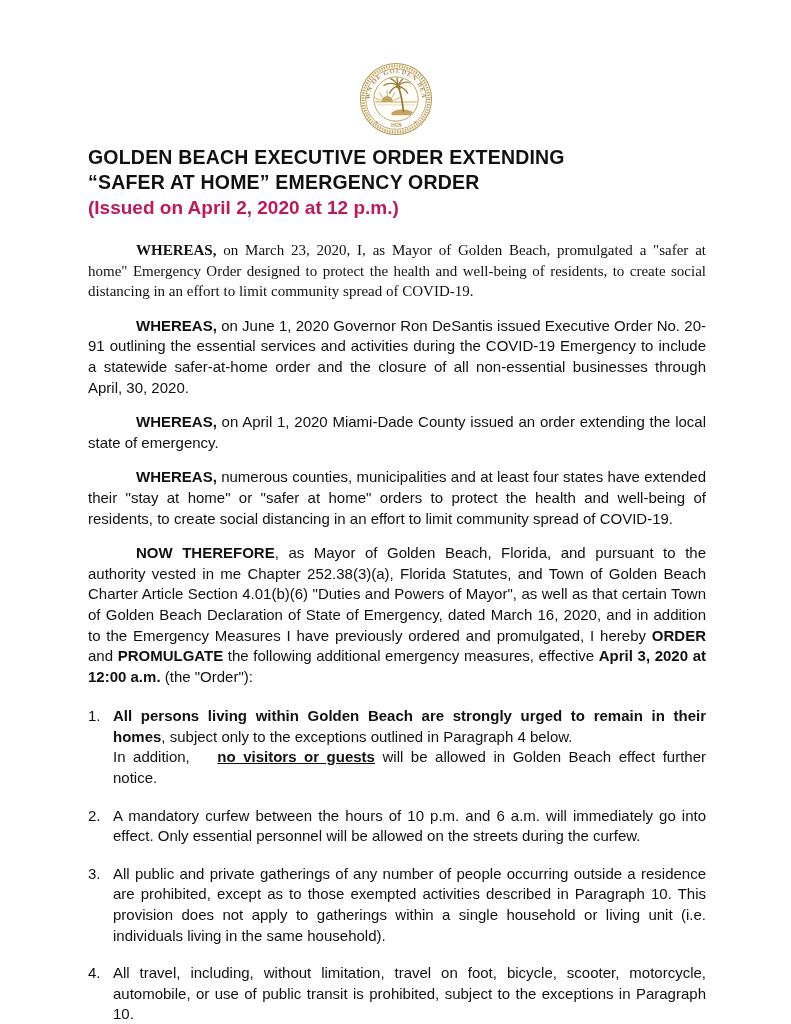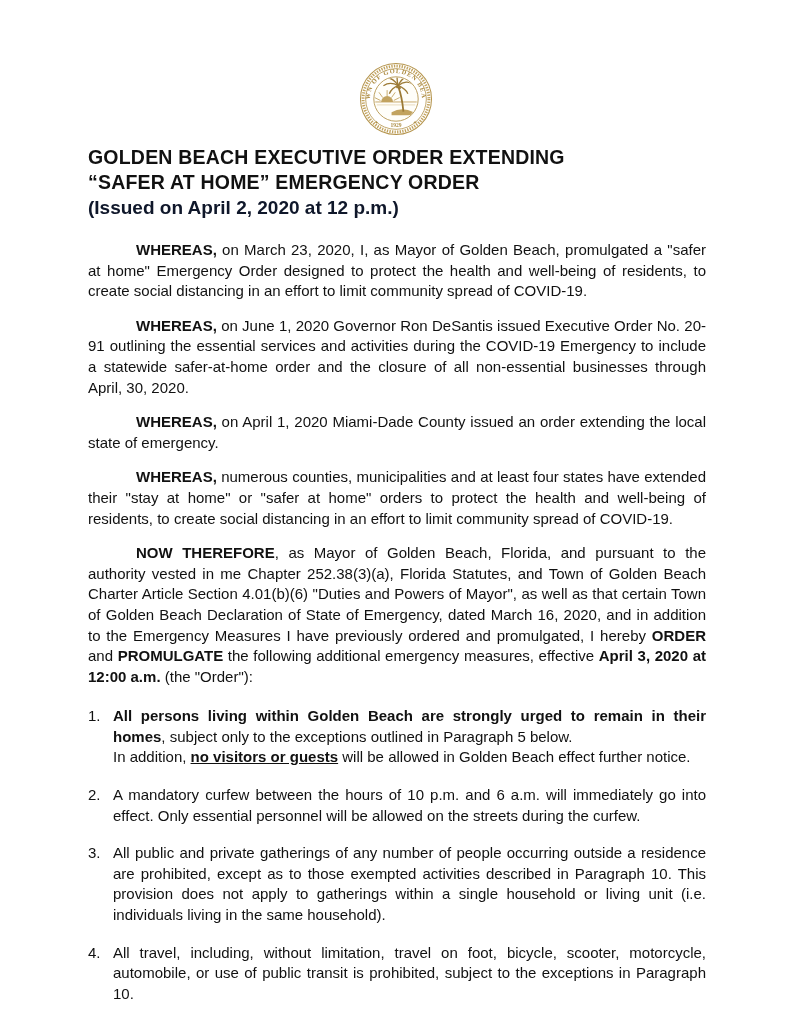--- a/index.html
+++ b/index.html
@@ -12,28 +12,28 @@
     overflow:hidden;
   }
   .seal-wrap{display:flex;justify-content:center;padding-top:62px;}
   svg.seal{width:74px;height:74px;display:block;}
   .content{padding:0 85px 0 88px;}
   .title-block{text-align:left;margin-top:9px;}
   .title-line{font-size:19.5px;font-weight:bold;line-height:25px;letter-spacing:.2px;}
   .issued{font-size:19px;font-weight:bold;line-height:25px;}
   .body-text{margin-top:20px;font-size:15px;line-height:20.6px;}
   .para{text-align:justify;text-indent:48px;margin:14px 0 0;}
-  .para:first-child{margin-top:8px;}
+  .para:first-child{margin-top:8px;font-family:Liberation Serif, serif;}
   .items{margin-top:19px;}
   .item{display:flex;margin-top:17px;}
   .item:first-child{margin-top:0;}
   .item-num{width:25px;flex:none;}
   .item-body{flex:1;text-align:justify;}
   .seg-b{font-weight:bold;}
-  .seg-u{font-weight:bold;text-decoration:underline;}
+  .seg-u{font-weight:bold;text-decoration:underline;margin-left:20px;}
 </style>
 </head>
 <body>
 
 <div class="page">
 
   <div class="seal-wrap">
     <svg class="seal" viewBox="0 0 100 100">
       <defs>
         <path id="arcTop" d="M 15,50 A 35,35 0 1 1 85,50" fill="none"></path>
@@ -86,34 +86,34 @@
 
       <text x="50" y="87.5" font-size="7.5" font-weight="bold" fill="#AD8C42" text-anchor="middle" font-family="Liberation Serif, serif">1929</text>
     </svg>
   </div>
 
   <div class="content">
 
     <div class="title-block">
       <div class="title-line">GOLDEN BEACH EXECUTIVE ORDER EXTENDING</div>
       <div class="title-line">“SAFER AT HOME” EMERGENCY ORDER</div>
-      <div class="issued" style="color: #0f172a;">(Issued on April 2, 2020 at 12 p.m.)</div>
+      <div class="issued" style="color: #be185d;">(Issued on April 2, 2020 at 12 p.m.)</div>
     </div>
 
     <div class="body-text">
       <p class="para"><span class="seg-b">WHEREAS,</span><span> on March 23, 2020, I, as Mayor of Golden Beach, promulgated a "safer at home" Emergency Order designed to protect the health and well-being of residents, to create social distancing in an effort to limit community spread of COVID-19.</span></p>
       <p class="para"><span class="seg-b">WHEREAS,</span><span> on June 1, 2020 Governor Ron DeSantis issued Executive Order No. 20-91 outlining the essential services and activities during the COVID-19 Emergency to include a statewide safer-at-home order and the closure of all non-essential businesses through April, 30, 2020.</span></p>
       <p class="para"><span class="seg-b">WHEREAS,</span><span> on April 1, 2020 Miami-Dade County issued an order extending the local state of emergency.</span></p>
       <p class="para"><span class="seg-b">WHEREAS,</span><span> numerous counties, municipalities and at least four states have extended their "stay at home" or "safer at home" orders to protect the health and well-being of residents, to create social distancing in an effort to limit community spread of COVID-19.</span></p>
       <p class="para"><span class="seg-b">NOW THEREFORE</span><span>, as Mayor of Golden Beach, Florida, and pursuant to the authority vested in me Chapter 252.38(3)(a), Florida Statutes, and Town of Golden Beach Charter Article Section 4.01(b)(6) "Duties and Powers of Mayor", as well as that certain Town of Golden Beach Declaration of State of Emergency, dated March 16, 2020, and in addition to the Emergency Measures I have previously ordered and promulgated, I hereby </span><span class="seg-b">ORDER</span><span> and </span><span class="seg-b">PROMULGATE</span><span> the following additional emergency measures, effective </span><span class="seg-b">April 3, 2020 at 12:00 a.m.</span><span> (the "Order"):</span></p>
 
       <div class="items">
         <div class="item">
           <span class="item-num">1.</span>
-          <span class="item-body"><span class="seg-b">All persons living within Golden Beach are strongly urged to remain in their homes</span><span>, subject only to the exceptions outlined in Paragraph 5 below.</span><br><span>In addition, </span><span class="seg-b seg-u">no visitors or guests</span><span> will be allowed in Golden Beach effect further notice.</span></span>
+          <span class="item-body"><span class="seg-b">All persons living within Golden Beach are strongly urged to remain in their homes</span><span>, subject only to the exceptions outlined in Paragraph 4 below.</span><br><span>In addition, </span><span class="seg-b seg-u">no visitors or guests</span><span> will be allowed in Golden Beach effect further notice.</span></span>
         </div>
         <div class="item">
           <span class="item-num">2.</span>
           <span class="item-body"><span>A mandatory curfew between the hours of 10 p.m. and 6 a.m. will immediately go into effect. Only essential personnel will be allowed on the streets during the curfew.</span></span>
         </div>
         <div class="item">
           <span class="item-num">3.</span>
           <span class="item-body"><span>All public and private gatherings of any number of people occurring outside a residence are prohibited, except as to those exempted activities described in Paragraph 10. This provision does not apply to gatherings within a single household or living unit (i.e. individuals living in the same household).</span></span>
         </div>
         <div class="item">

